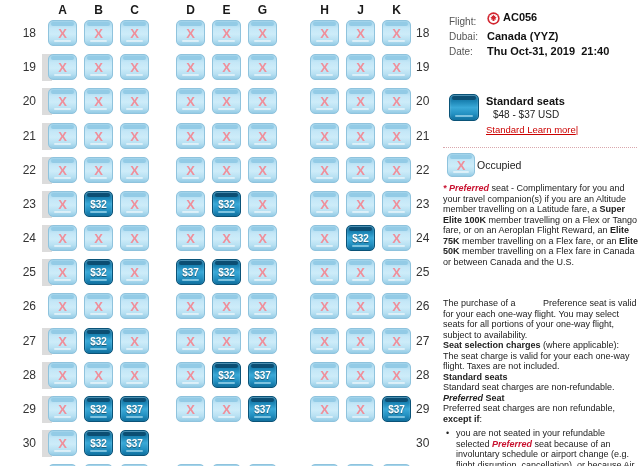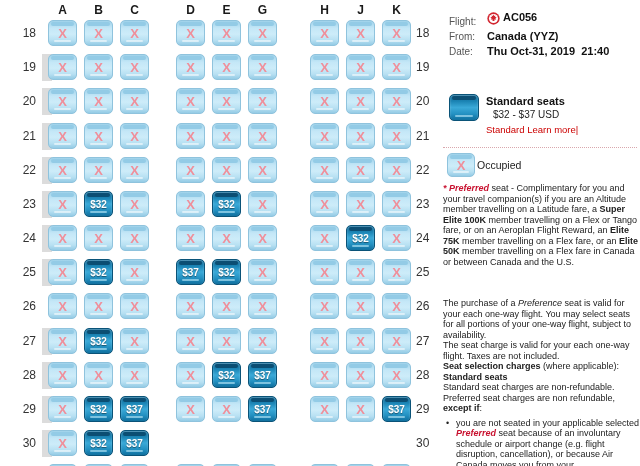--- a/index.html
+++ b/index.html
@@ -33,32 +33,32 @@
   .fi-row{display:flex;line-height:15px;align-items:baseline;}
   .fi-label{width:38px;font-size:10px;color:#555;flex:none;}
   .fi-value{font-size:11px;font-weight:bold;color:#111;display:flex;align-items:center;gap:3px;}
   .fi-value svg{flex:none;margin-top:1px;}
 
   .legend-std{left:449px;top:94px;width:30px;height:27px;}
   .std-text{position:absolute;left:486px;top:95px;width:152px;}
   .std-title{font-size:11px;font-weight:bold;color:#111;line-height:13px;}
   .std-price{font-size:10px;color:#222;line-height:13px;padding-left:7px;}
   .links{margin-top:3px;font-size:9.5px;line-height:11.5px;}
-  .red-link{color:#cc0000;cursor:pointer;}
+  .red-link{color:#cc0000;text-decoration:underline;cursor:pointer;}
   .link-sep{color:#cc0000;text-decoration:none;}
 
   .dotted-sep{position:absolute;left:443px;top:147px;width:194px;border-top:1px dotted #d9a7ad;}
 
   .legend-occ{left:447px;top:153px;width:28px;height:24px;}
   .occupied-label{position:absolute;left:477px;top:159px;font-size:10.5px;color:#222;}
 
   .rtext{position:absolute;left:443px;width:197px;font-size:9px;line-height:10.5px;color:#222;}
   .para{margin:0;}
   .seg-b{font-weight:bold;}
-  .seg-i{font-style:italic;}
+  .seg-i{margin-left:25px;}
   .seg-bi{font-weight:bold;font-style:italic;}
   .seg-redbi{color:#c8102e;font-weight:bold;font-style:italic;}
   .bullet-row{display:flex;margin-top:4px;}
   .bullet-dot{flex:none;width:10px;padding-left:3px;}
 </style>
 </head>
 <body>
 
 <div id="screen">
 
@@ -459,55 +459,56 @@
       <span class="fi-value">
         <svg width="13" height="13" viewBox="0 0 20 20">
           <circle cx="10" cy="10" r="9.5" fill="#d22630"></circle>
           <circle cx="10" cy="10" r="7" fill="#fff"></circle>
           <path d="M10 3.5 L11 6.2 L13 5.2 L12.4 7.6 L15 8 L13 9.8 L14.2 11.8 L11.6 11.3 L11.4 13.8 L8.6 13.8 L8.4 11.3 L5.8 11.8 L7 9.8 L5 8 L7.6 7.6 L7 5.2 L9 6.2 Z" fill="#d22630"></path>
         </svg>
         <span>AC056</span>
       </span>
     </div>
     <div class="fi-row">
-      <span class="fi-label">From:</span>
+      <span class="fi-label">Dubai:</span>
       <span class="fi-value">Canada (YYZ)</span>
     </div>
     <div class="fi-row">
       <span class="fi-label">Date:</span>
       <span class="fi-value">Thu Oct-31, 2019&nbsp; 21:40</span>
     </div>
   </div>
 
   <div class="seat avail legend-std"></div>
   <div class="std-text">
     <div class="std-title">Standard seats</div>
-    <div class="std-price">$32 - $37 USD</div>
+    <div class="std-price">$48 - $37 USD</div>
     <div class="links">
       <a class="red-link">Standard Learn more</a><span class="link-sep">|</span><br>
     </div>
   </div>
 
   <div class="dotted-sep"></div>
 
   <div class="seat occ legend-occ">
     <span>X</span>
   </div>
   <div class="occupied-label">Occupied</div>
 
   <div class="rtext" style="top:183px"><span class="seg-redbi">* Preferred</span><span> seat - Complimentary for you and your travel companion(s) if you are an Altitude member travelling on a Latitude fare, a </span><span class="seg-b">Super Elite 100K</span><span> member travelling on a Flex or Tango fare, or on an Aeroplan Flight Reward, an </span><span class="seg-b">Elite 75K</span><span> member travelling on a Flex fare, or an </span><span class="seg-b">Elite 50K</span><span> member travelling on a Flex fare in Canada or between Canada and the U.S.</span></div>
 
   <div class="rtext" style="top:298px">
     <div>
         <div class="para"><span>The purchase of a </span><span class="seg-i">Preference</span><span> seat is valid for your each one-way flight. You may select seats for all portions of your one-way flight, subject to availability.</span></div>
+        <div class="para"><span class="seg-b">Seat selection charges</span><span> (where applicable):</span></div>
         <div class="para"><span>The seat charge is valid for your each one-way flight. Taxes are not included.</span></div>
-        <div class="para"><span class="seg-b">Seat selection charges</span><span> (where applicable):</span></div>
         <div class="para"><span class="seg-b">Standard seats</span></div>
         <div class="para"><span>Standard seat charges are non-refundable.</span></div>
+        <div class="para"><span class="seg-bi">Preferred</span><span class="seg-b"> Seat</span></div>
         <div class="para"><span>Preferred seat charges are non refundable, </span><span class="seg-b">except if</span><span>:</span></div>
       </div>
     <div class="bullet-row">
       <span class="bullet-dot">•</span>
-      <span><span>you are not seated in your applicable selected </span><span class="seg-redbi">Preferred</span><span> seat because of an involuntary schedule or airport change (e.g. flight disruption, cancellation), or because Air Canada moves you from your </span></span>
+      <span><span>you are not seated in your refundable selected </span><span class="seg-redbi">Preferred</span><span> seat because of an involuntary schedule or airport change (e.g. flight disruption, cancellation), or because Air Canada moves you from your </span></span>
     </div>
   </div>
 
 </div>
 
 </body></html>

